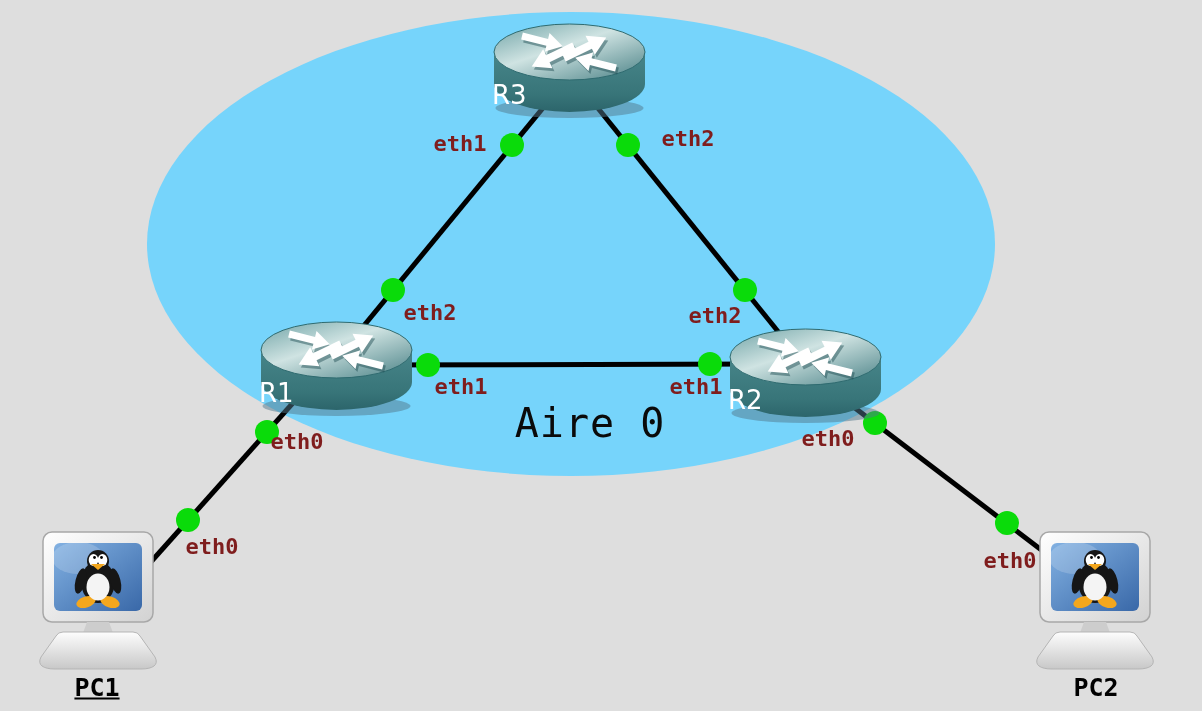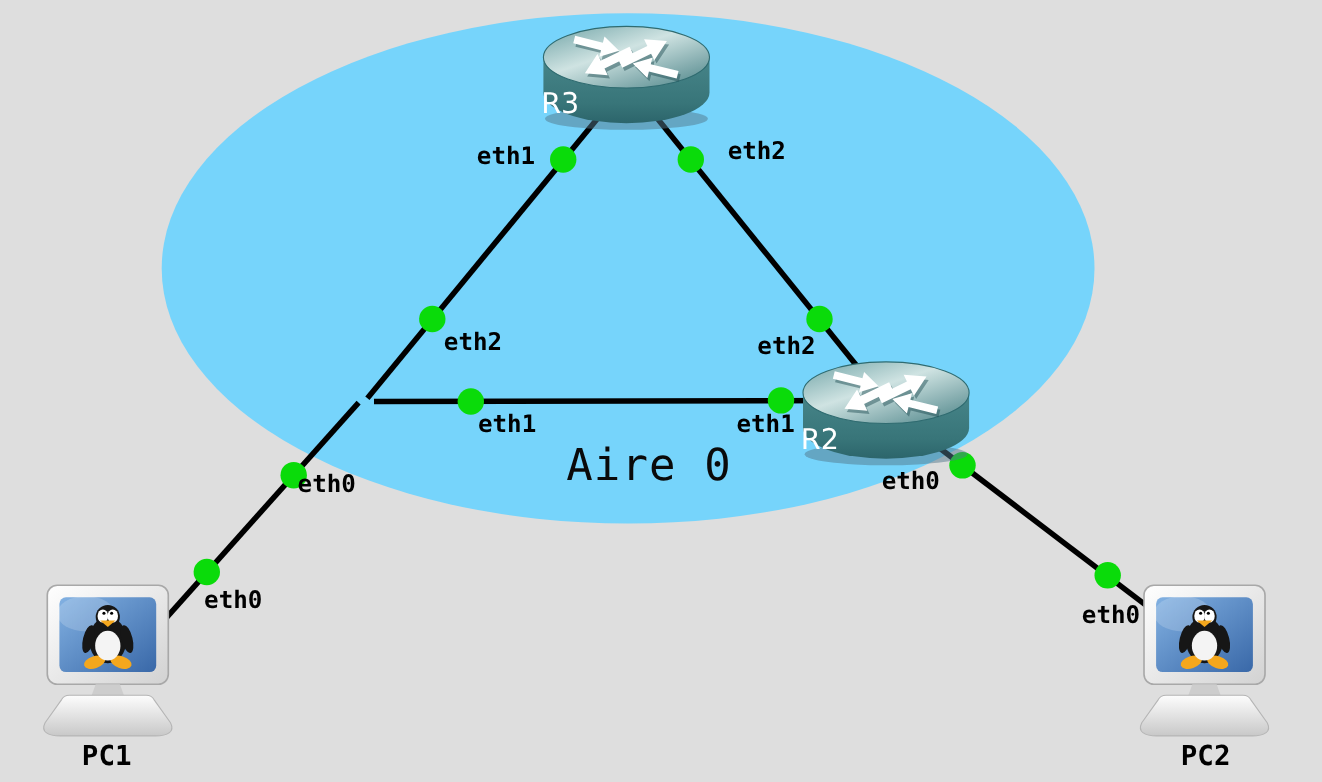--- a/index.html
+++ b/index.html
@@ -9,21 +9,21 @@
   }
   .layer{position:absolute;left:0;top:0;width:1202px;height:711px;}
   .wiring{z-index:1;}
   .device{position:absolute;z-index:2;}
   .router-label{
     position:absolute;left:0;top:60px;width:100%;height:28px;line-height:28px;
     color:#FFFFFF;font:400 26px "DejaVu Sans",sans-serif;
   }
   .eth-label{
     position:absolute;z-index:3;transform:translate(-50%,-50%);
-    color:#000000;font:bold 22px "DejaVu Sans Mono",monospace;white-space:nowrap;text-align:center;
+    color:#7f1d1d;font:bold 22px "DejaVu Sans Mono",monospace;white-space:nowrap;text-align:center;
   }
   .pc-label{
     position:absolute;z-index:3;transform:translate(-50%,-50%);
     color:#000;font:bold 25px "DejaVu Sans Mono",monospace;white-space:nowrap;
   }
   .area-label{
     position:absolute;z-index:2;transform:translate(-50%,-50%);
     color:#0A0A0A;font:400 40px "DejaVu Sans Mono",monospace;white-space:nowrap;
     letter-spacing:1px;
   }
@@ -128,34 +128,40 @@
 
   <div class="area-label" style="left:590px;top:423px;">Aire 0</div>
 
   <div class="device" style="left:492px;top:20px;width:155px;height:100px;">
     <svg width="155" height="100" viewBox="0 0 155 100">
         <use href="#sym-router"></use>
       </svg>
     <div class="router-label">R3</div>
   </div>
 
+  <div class="device" style="left:259px;top:318px;width:155px;height:100px;">
+    <svg width="155" height="100" viewBox="0 0 155 100">
+        <use href="#sym-router"></use>
+      </svg>
+    <div class="router-label">R1</div>
+  </div>
 
   <div class="device" style="left:728px;top:325px;width:155px;height:100px;">
     <svg width="155" height="100" viewBox="0 0 155 100">
         <use href="#sym-router"></use>
       </svg>
     <div class="router-label">R2</div>
   </div>
 
   <div class="device" style="left:33px;top:530px;width:140px;height:145px;">
     <svg width="140" height="145" viewBox="0 0 140 145">
         <use href="#sym-pc"></use>
       </svg>
   </div>
-  <div class="pc-label" style="left:97px;top:687px;">PC1</div>
+  <div class="pc-label" style="left:97px;top:687px;text-decoration:underline;">PC1</div>
 
   <div class="device" style="left:1030px;top:530px;width:140px;height:145px;">
     <svg width="140" height="145" viewBox="0 0 140 145">
         <use href="#sym-pc"></use>
       </svg>
   </div>
   <div class="pc-label" style="left:1096px;top:687px;">PC2</div>
 
   <div class="eth-label" style="left:460px;top:143px;">eth1</div>
   <div class="eth-label" style="left:688px;top:138px;">eth2</div>

